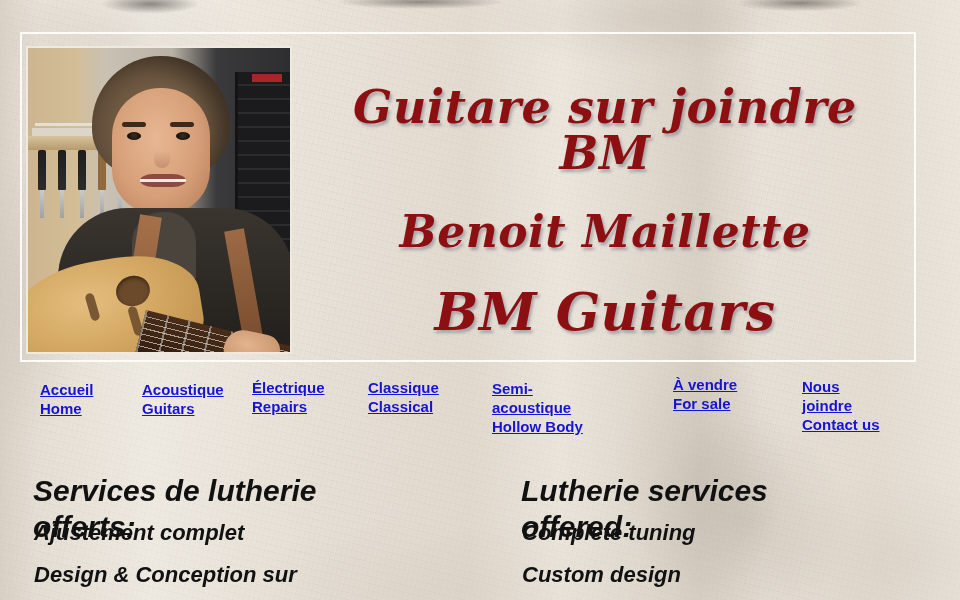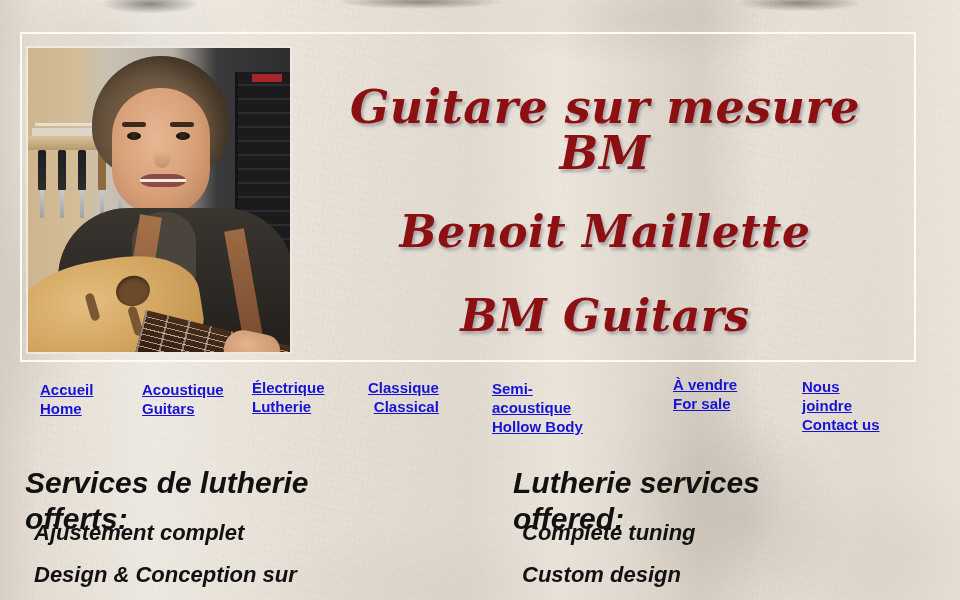--- a/index.html
+++ b/index.html
@@ -254,21 +254,21 @@
     font-family: "DejaVu Serif", "Liberation Serif", serif;
     font-style: italic;
     font-weight: bold;
     color: #8c0f12;
     text-shadow: 2px 3px 3px rgba(120,120,135,0.55);
     line-height: 1;
     letter-spacing: .5px;
   }
   #title-1 { font-size: 46px; margin-top: 38px; }
   #title-2 { font-size: 44px; margin-top: 34px; }
-  #title-3 { font-size: 44px; margin-top: 40px; }
+  #title-3 { font-size: 52px; margin-top: 32px; }
 
   
   #nav {
     position: absolute;
     left: 0; top: 370px;
     width: 960px; height: 70px;
   }
   .nav-item {
     position: absolute;
     font-size: 15px;
@@ -278,37 +278,37 @@
   .nav-link {
     color: #1713d6;
     text-decoration: underline;
     display: block;
     white-space: nowrap;
     cursor: pointer;
   }
   #nav-accueil   { left: 40px;  top: 10px; }
   #nav-acoustic  { left: 142px; top: 10px; }
   #nav-electric  { left: 252px; top: 8px;  }
-  #nav-classical { left: 368px; top: 8px; text-align: right;  }
+  #nav-classical { left: 368px; top: 8px;  }
   #nav-hollow    { left: 492px; top: 9px;  }
   #nav-forsale   { left: 673px; top: 5px;  }
   #nav-contact   { left: 802px; top: 7px;  }
 
   
   .col { position: absolute; top: 462px; }
   #col-fr { left: 22px;  width: 470px; }
   #col-en { left: 510px; width: 440px; }
 
   .col-heading {
     font-size: 30px;
     font-weight: bold;
     font-style: italic;
     color: #111;
     line-height: 36px;
-    margin: 3px;
+    margin: 11px;
   }
   .svc-list {
     position: absolute;
     top: 44px;
     left: 0;
     margin: 0;
     padding: 0;
     list-style: none;
   }
   .svc-item {
@@ -359,40 +359,40 @@
   <div class="ph-layer ph-hole"></div>
   <div class="ph-layer ph-slot1"></div>
   <div class="ph-layer ph-slot2"></div>
   <div class="ph-layer ph-neck"></div>
   <div class="ph-layer ph-frets"></div>
   <div class="ph-layer ph-strings"></div>
   <div class="ph-layer ph-hand"></div>
 </div>
 
 <div id="titles">
-  <div class="site-title" id="title-1">Guitare sur mesure BM</div>
+  <div class="site-title" id="title-1">Guitare sur joindre BM</div>
   <div class="site-title" id="title-2">Benoit Maillette</div>
   <div class="site-title" id="title-3">BM Guitars</div>
 </div>
 
 <nav id="nav">
 
   <div class="nav-item" id="nav-accueil">
     <span class="nav-link">Accueil</span>
     <span class="nav-link">Home</span>
   </div>
 
   <div class="nav-item" id="nav-acoustic">
     <span class="nav-link">Acoustique</span>
     <span class="nav-link">Guitars</span>
   </div>
 
   <div class="nav-item" id="nav-electric">
     <span class="nav-link">Électrique</span>
-    <span class="nav-link">Lutherie</span>
+    <span class="nav-link">Repairs</span>
   </div>
 
   <div class="nav-item" id="nav-classical">
     <span class="nav-link">Classique</span>
     <span class="nav-link">Classical</span>
   </div>
 
   <div class="nav-item" id="nav-hollow">
     <span class="nav-link">Semi-</span>
     <span class="nav-link">acoustique</span>

